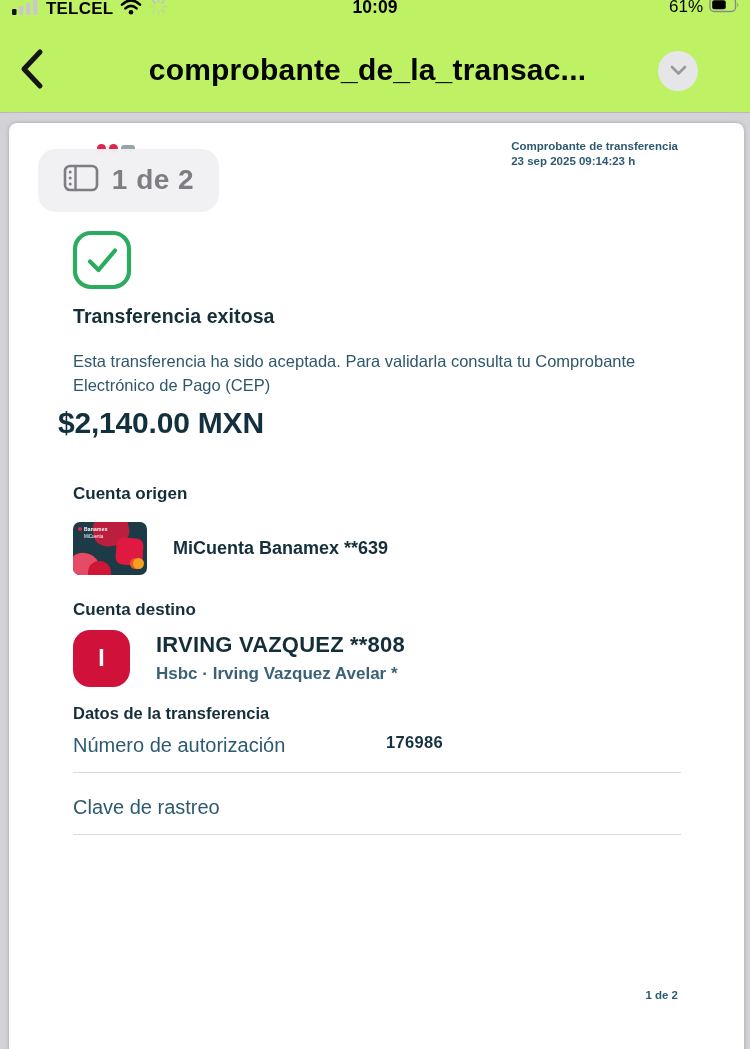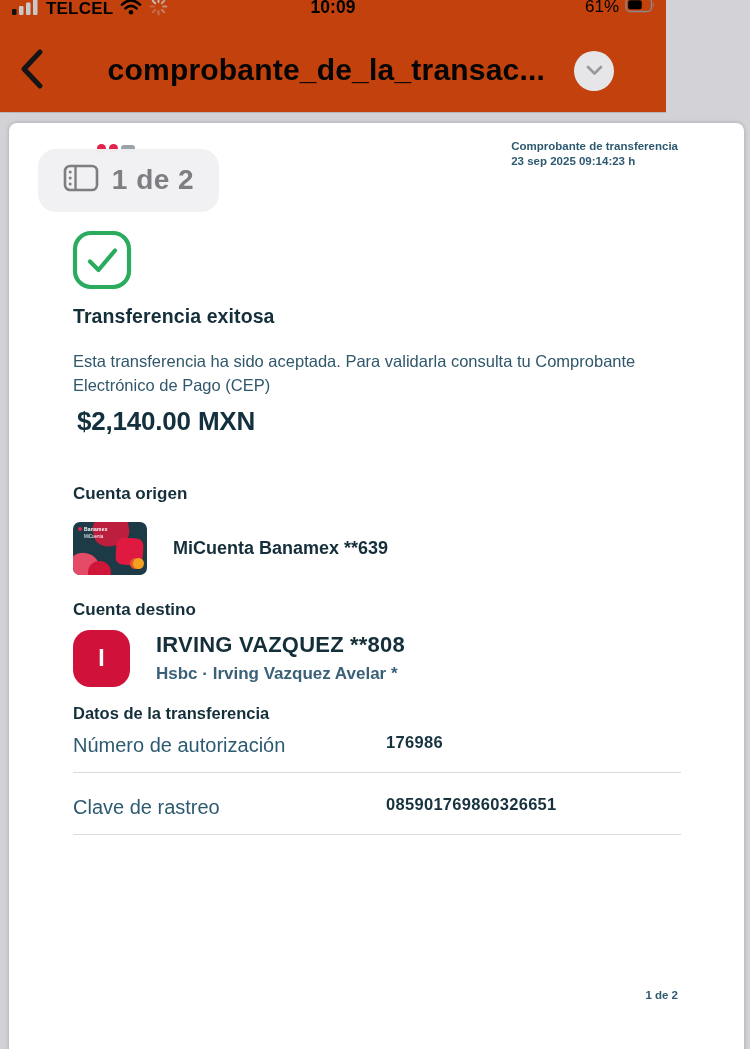--- a/index.html
+++ b/index.html
@@ -5,22 +5,22 @@
   * { margin:0; padding:0; box-sizing:border-box; }
   html,body { width:750px; height:1049px; overflow:hidden; }
   body {
     font-family:"Liberation Sans","DejaVu Sans",sans-serif;
     background:#d2d2d7;
     position:relative;
   }
 
   
   .chrome {
-    position:absolute; top:0; left:0; width:666px; height:113px;
-    background:#c2410c; border-bottom:1.5px solid #b7b7bc; z-index:10;
+    position:absolute; top:0; left:0; width:750px; height:113px;
+    background:#bef264; border-bottom:1.5px solid #b7b7bc; z-index:10;
   }
   .statusbar { position:relative; height:30px; }
   .sb-left {
     position:absolute; left:12px; top:-3px;
     display:flex; align-items:center; gap:7px;
   }
   .sb-carrier { font-size:17px; font-weight:600; color:#000; letter-spacing:.2px; }
   .sb-time {
     position:absolute; left:50%; top:-3px; transform:translateX(-50%);
     font-size:17.5px; font-weight:700; color:#000;
@@ -79,22 +79,22 @@
   .check-wrap { position:absolute; left:62px; top:106px; }
   .doc-status-heading {
     position:absolute; left:64px; top:182px;
     font-size:19.5px; font-weight:700; color:#142e3a; letter-spacing:.1px;
   }
   .doc-status-desc {
     position:absolute; left:64px; top:226px; width:614px;
     font-size:16.5px; color:#30576b; line-height:24px;
   }
   .doc-amount {
-    position:absolute; left:68px; top:283px;
-    font-size:26px; font-weight:700; color:#12303e; letter-spacing:-.2px;
+    position:absolute; left:49px; top:283px;
+    font-size:30px; font-weight:700; color:#12303e; letter-spacing:-.2px;
   }
 
   .sec-heading { font-size:17px; font-weight:700; color:#142e3a; }
   .origin-heading { position:absolute; left:64px; top:361px; }
   .origin-row {
     position:absolute; left:64px; top:399px;
     display:flex; align-items:center; gap:26px;
   }
   .origin-label { font-size:18px; font-weight:700; color:#142e3a; }
 
@@ -289,19 +289,18 @@
     </div>
 
     <div class="sec-heading details-heading">Datos de la transferencia</div>
     <div class="details-table">
       <div class="detail-row">
         <span class="detail-label">Número de autorización</span>
         <span class="detail-value">176986</span>
       </div>
       <div class="detail-row">
         <span class="detail-label">Clave de rastreo</span>
-        <span class="detail-value">085901769860326651</span>
       </div>
     </div>
 
     <div class="page-num">1 de 2</div>
   </div>
 </div>
 
 </body></html>

